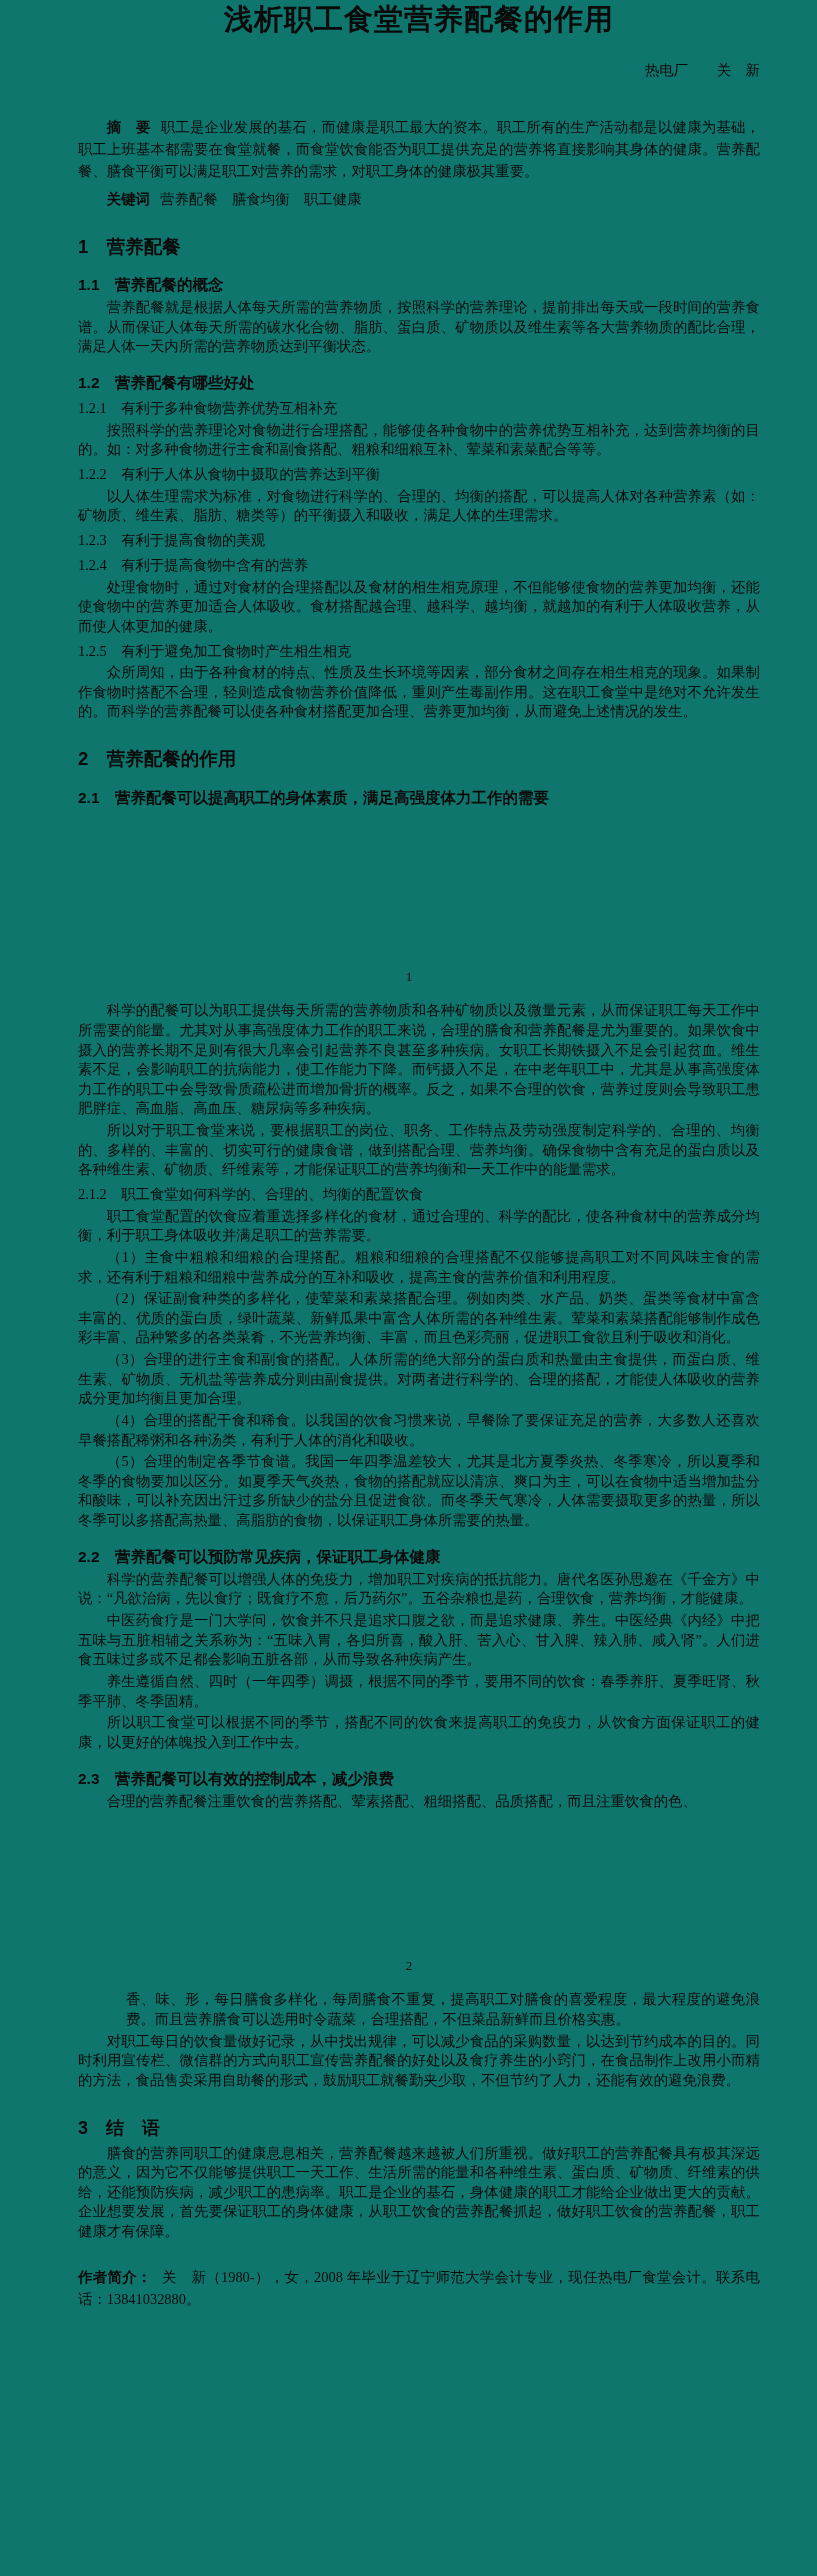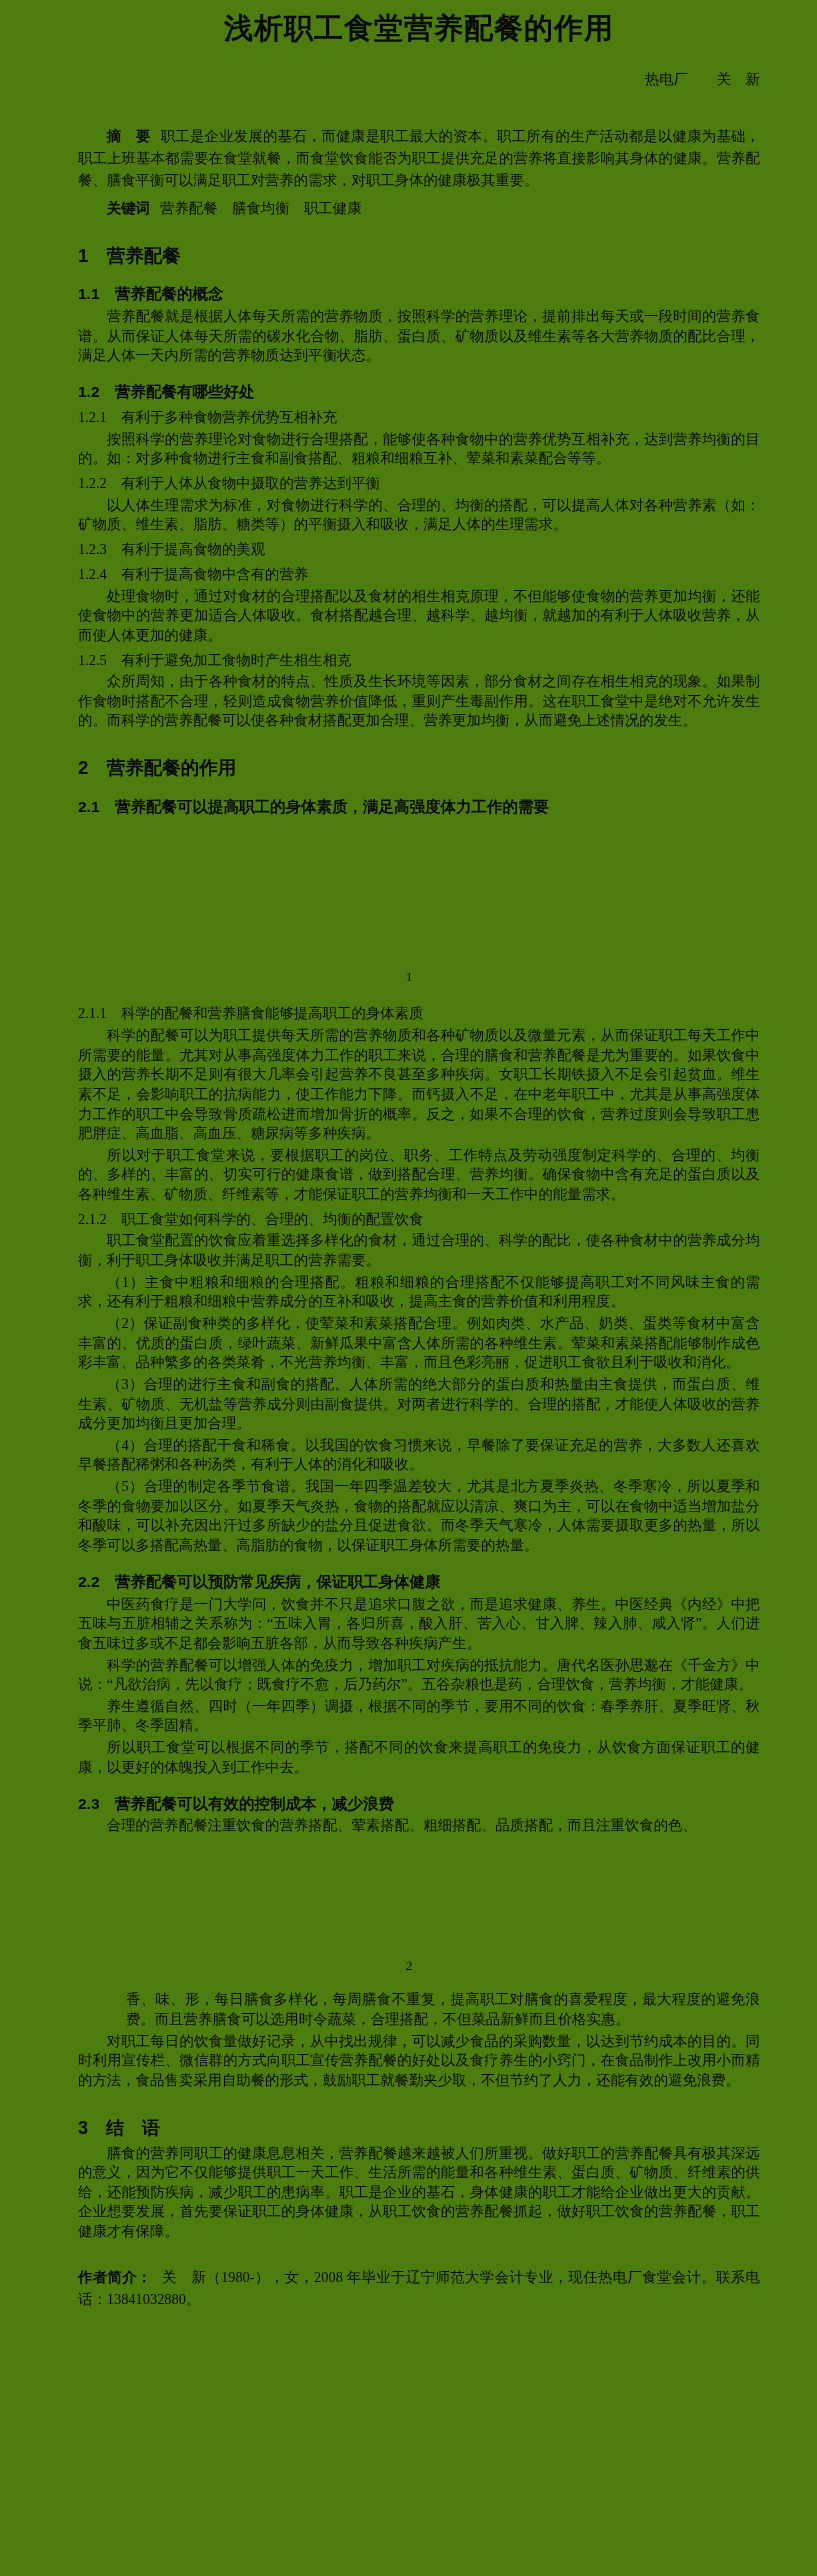--- a/index.html
+++ b/index.html
@@ -18,23 +18,23 @@
     width: 818px;
     height: 2968px;
     background: #ffffff;
     overflow: hidden;
   }
   .page {
     position: relative;
     box-sizing: border-box;
     width: 818px;
     height: 989px;
-    padding: 10px 58px 0 78px;
+    padding: 1px 58px 0 78px;
     overflow: hidden;
-    background: #4d7c0f;
+    background: #0f766e;
   }
   .page + .page { padding-top: 10.3px; }
 
   .blk-title {
     margin-top: 1px;
     font-family: "Liberation Sans", "DejaVu Sans", sans-serif;
     font-weight: bold;
     font-size: 29px;
     line-height: 34px;
     text-align: center;
@@ -139,33 +139,32 @@
       <div class="blk-h3">1.2.3　有利于提高食物的美观</div>
       <div class="blk-h3">1.2.4　有利于提高食物中含有的营养</div>
       <div class="blk-para">处理食物时，通过对食材的合理搭配以及食材的相生相克原理，不但能够使食物的营养更加均衡，还能使食物中的营养更加适合人体吸收。食材搭配越合理、越科学、越均衡，就越加的有利于人体吸收营养，从而使人体更加的健康。</div>
       <div class="blk-h3">1.2.5　有利于避免加工食物时产生相生相克</div>
       <div class="blk-para">众所周知，由于各种食材的特点、性质及生长环境等因素，部分食材之间存在相生相克的现象。如果制作食物时搭配不合理，轻则造成食物营养价值降低，重则产生毒副作用。这在职工食堂中是绝对不允许发生的。而科学的营养配餐可以使各种食材搭配更加合理、营养更加均衡，从而避免上述情况的发生。</div>
       <div class="blk-h1">2　营养配餐的作用</div>
       <div class="blk-h2">2.1　营养配餐可以提高职工的身体素质，满足高强度体力工作的需要</div>
       <div class="page-number">1</div>
     </div>
     <div class="page">
-      <div class="blk-h3">2.1.1　科学的配餐和营养膳食能够提高职工的身体素质</div>
       <div class="blk-para">科学的配餐可以为职工提供每天所需的营养物质和各种矿物质以及微量元素，从而保证职工每天工作中所需要的能量。尤其对从事高强度体力工作的职工来说，合理的膳食和营养配餐是尤为重要的。如果饮食中摄入的营养长期不足则有很大几率会引起营养不良甚至多种疾病。女职工长期铁摄入不足会引起贫血。维生素不足，会影响职工的抗病能力，使工作能力下降。而钙摄入不足，在中老年职工中，尤其是从事高强度体力工作的职工中会导致骨质疏松进而增加骨折的概率。反之，如果不合理的饮食，营养过度则会导致职工患肥胖症、高血脂、高血压、糖尿病等多种疾病。</div>
       <div class="blk-para">所以对于职工食堂来说，要根据职工的岗位、职务、工作特点及劳动强度制定科学的、合理的、均衡的、多样的、丰富的、切实可行的健康食谱，做到搭配合理、营养均衡。确保食物中含有充足的蛋白质以及各种维生素、矿物质、纤维素等，才能保证职工的营养均衡和一天工作中的能量需求。</div>
       <div class="blk-h3">2.1.2　职工食堂如何科学的、合理的、均衡的配置饮食</div>
       <div class="blk-para">职工食堂配置的饮食应着重选择多样化的食材，通过合理的、科学的配比，使各种食材中的营养成分均衡，利于职工身体吸收并满足职工的营养需要。</div>
       <div class="blk-para">（1）主食中粗粮和细粮的合理搭配。粗粮和细粮的合理搭配不仅能够提高职工对不同风味主食的需求，还有利于粗粮和细粮中营养成分的互补和吸收，提高主食的营养价值和利用程度。</div>
       <div class="blk-para">（2）保证副食种类的多样化，使荤菜和素菜搭配合理。例如肉类、水产品、奶类、蛋类等食材中富含丰富的、优质的蛋白质，绿叶蔬菜、新鲜瓜果中富含人体所需的各种维生素。荤菜和素菜搭配能够制作成色彩丰富、品种繁多的各类菜肴，不光营养均衡、丰富，而且色彩亮丽，促进职工食欲且利于吸收和消化。</div>
       <div class="blk-para">（3）合理的进行主食和副食的搭配。人体所需的绝大部分的蛋白质和热量由主食提供，而蛋白质、维生素、矿物质、无机盐等营养成分则由副食提供。对两者进行科学的、合理的搭配，才能使人体吸收的营养成分更加均衡且更加合理。</div>
       <div class="blk-para">（4）合理的搭配干食和稀食。以我国的饮食习惯来说，早餐除了要保证充足的营养，大多数人还喜欢早餐搭配稀粥和各种汤类，有利于人体的消化和吸收。</div>
       <div class="blk-para">（5）合理的制定各季节食谱。我国一年四季温差较大，尤其是北方夏季炎热、冬季寒冷，所以夏季和冬季的食物要加以区分。如夏季天气炎热，食物的搭配就应以清凉、爽口为主，可以在食物中适当增加盐分和酸味，可以补充因出汗过多所缺少的盐分且促进食欲。而冬季天气寒冷，人体需要摄取更多的热量，所以冬季可以多搭配高热量、高脂肪的食物，以保证职工身体所需要的热量。</div>
       <div class="blk-h2">2.2　营养配餐可以预防常见疾病，保证职工身体健康</div>
+      <div class="blk-para">科学的营养配餐可以增强人体的免疫力，增加职工对疾病的抵抗能力。唐代名医孙思邈在《千金方》中说：“凡欲治病，先以食疗；既食疗不愈，后乃药尔”。五谷杂粮也是药，合理饮食，营养均衡，才能健康。</div>
       <div class="blk-para">中医药食疗是一门大学问，饮食并不只是追求口腹之欲，而是追求健康、养生。中医经典《内经》中把五味与五脏相辅之关系称为：“五味入胃，各归所喜，酸入肝、苦入心、甘入脾、辣入肺、咸入肾”。人们进食五味过多或不足都会影响五脏各部，从而导致各种疾病产生。</div>
-      <div class="blk-para">科学的营养配餐可以增强人体的免疫力，增加职工对疾病的抵抗能力。唐代名医孙思邈在《千金方》中说：“凡欲治病，先以食疗；既食疗不愈，后乃药尔”。五谷杂粮也是药，合理饮食，营养均衡，才能健康。</div>
       <div class="blk-para">养生遵循自然、四时（一年四季）调摄，根据不同的季节，要用不同的饮食：春季养肝、夏季旺肾、秋季平肺、冬季固精。</div>
       <div class="blk-para">所以职工食堂可以根据不同的季节，搭配不同的饮食来提高职工的免疫力，从饮食方面保证职工的健康，以更好的体魄投入到工作中去。</div>
       <div class="blk-h2">2.3　营养配餐可以有效的控制成本，减少浪费</div>
       <div class="blk-para">合理的营养配餐注重饮食的营养搭配、荤素搭配、粗细搭配、品质搭配，而且注重饮食的色、</div>
       <div class="page-number">2</div>
     </div>
     <div class="page">
       <div class="blk-para-cont">香、味、形，每日膳食多样化，每周膳食不重复，提高职工对膳食的喜爱程度，最大程度的避免浪费。而且营养膳食可以选用时令蔬菜，合理搭配，不但菜品新鲜而且价格实惠。</div>
       <div class="blk-para">对职工每日的饮食量做好记录，从中找出规律，可以减少食品的采购数量，以达到节约成本的目的。同时利用宣传栏、微信群的方式向职工宣传营养配餐的好处以及食疗养生的小窍门，在食品制作上改用小而精的方法，食品售卖采用自助餐的形式，鼓励职工就餐勤夹少取，不但节约了人力，还能有效的避免浪费。</div>
       <div class="blk-h1-light">3　结　语</div>

